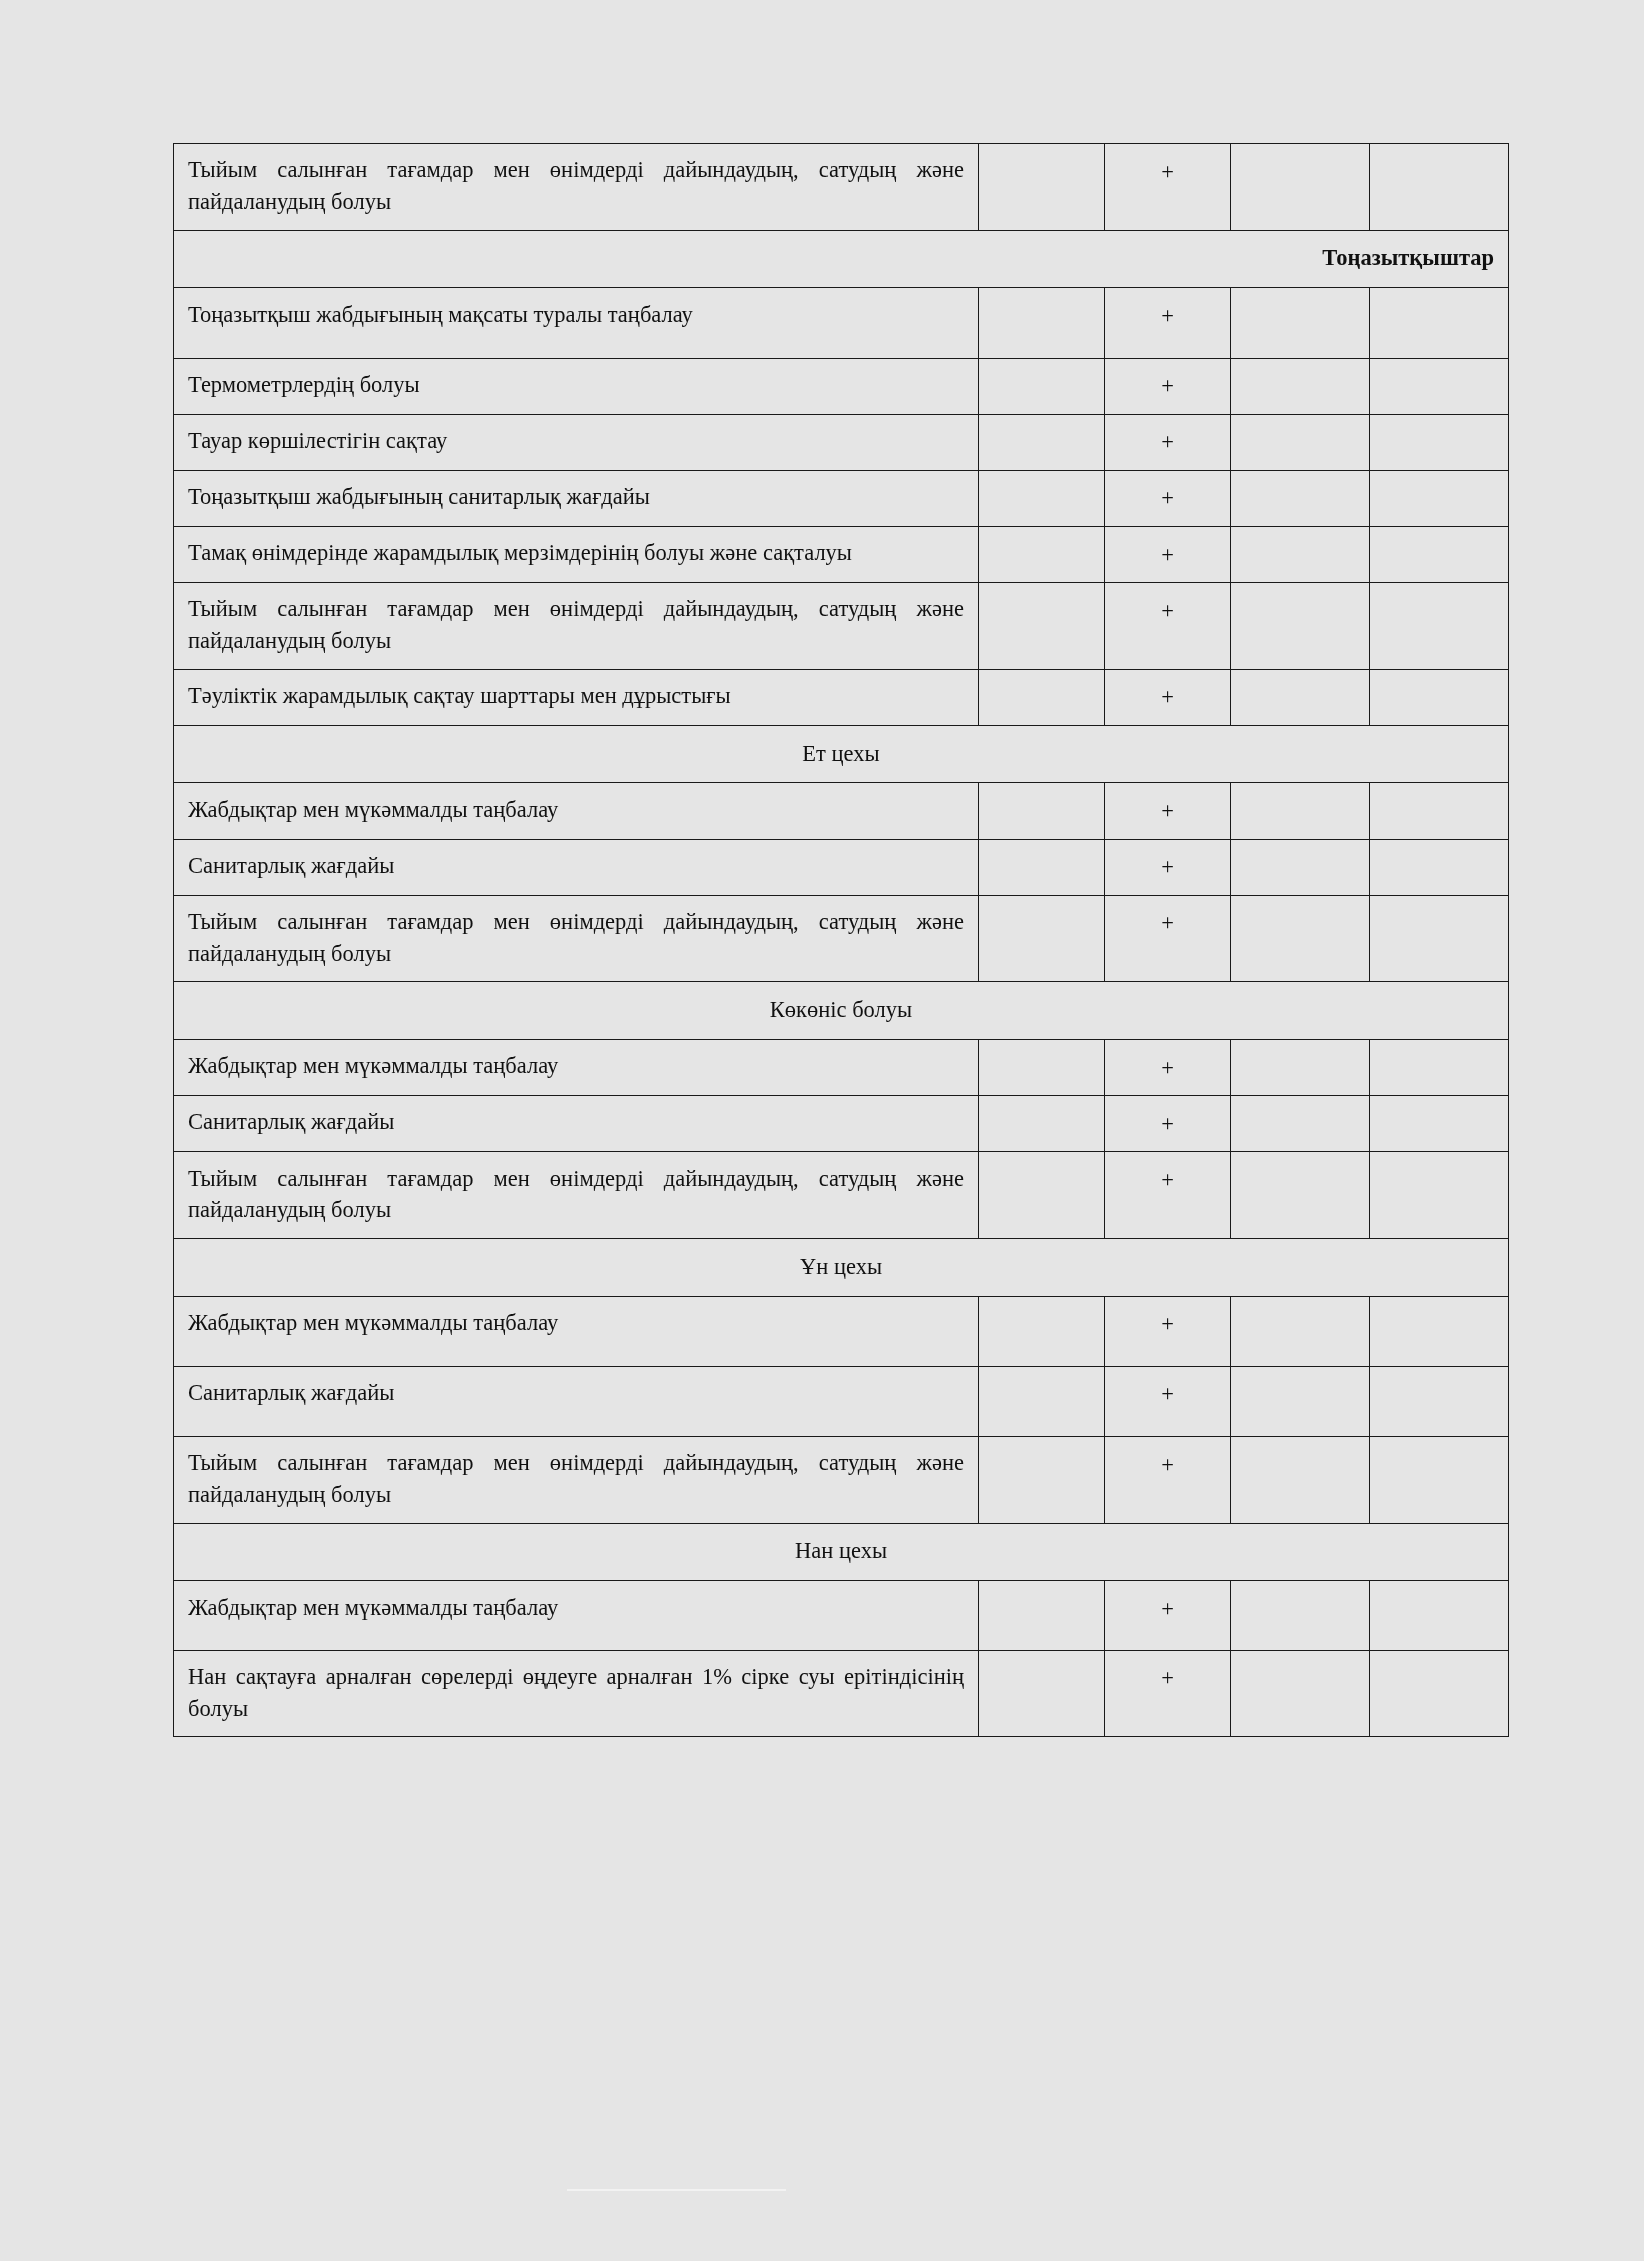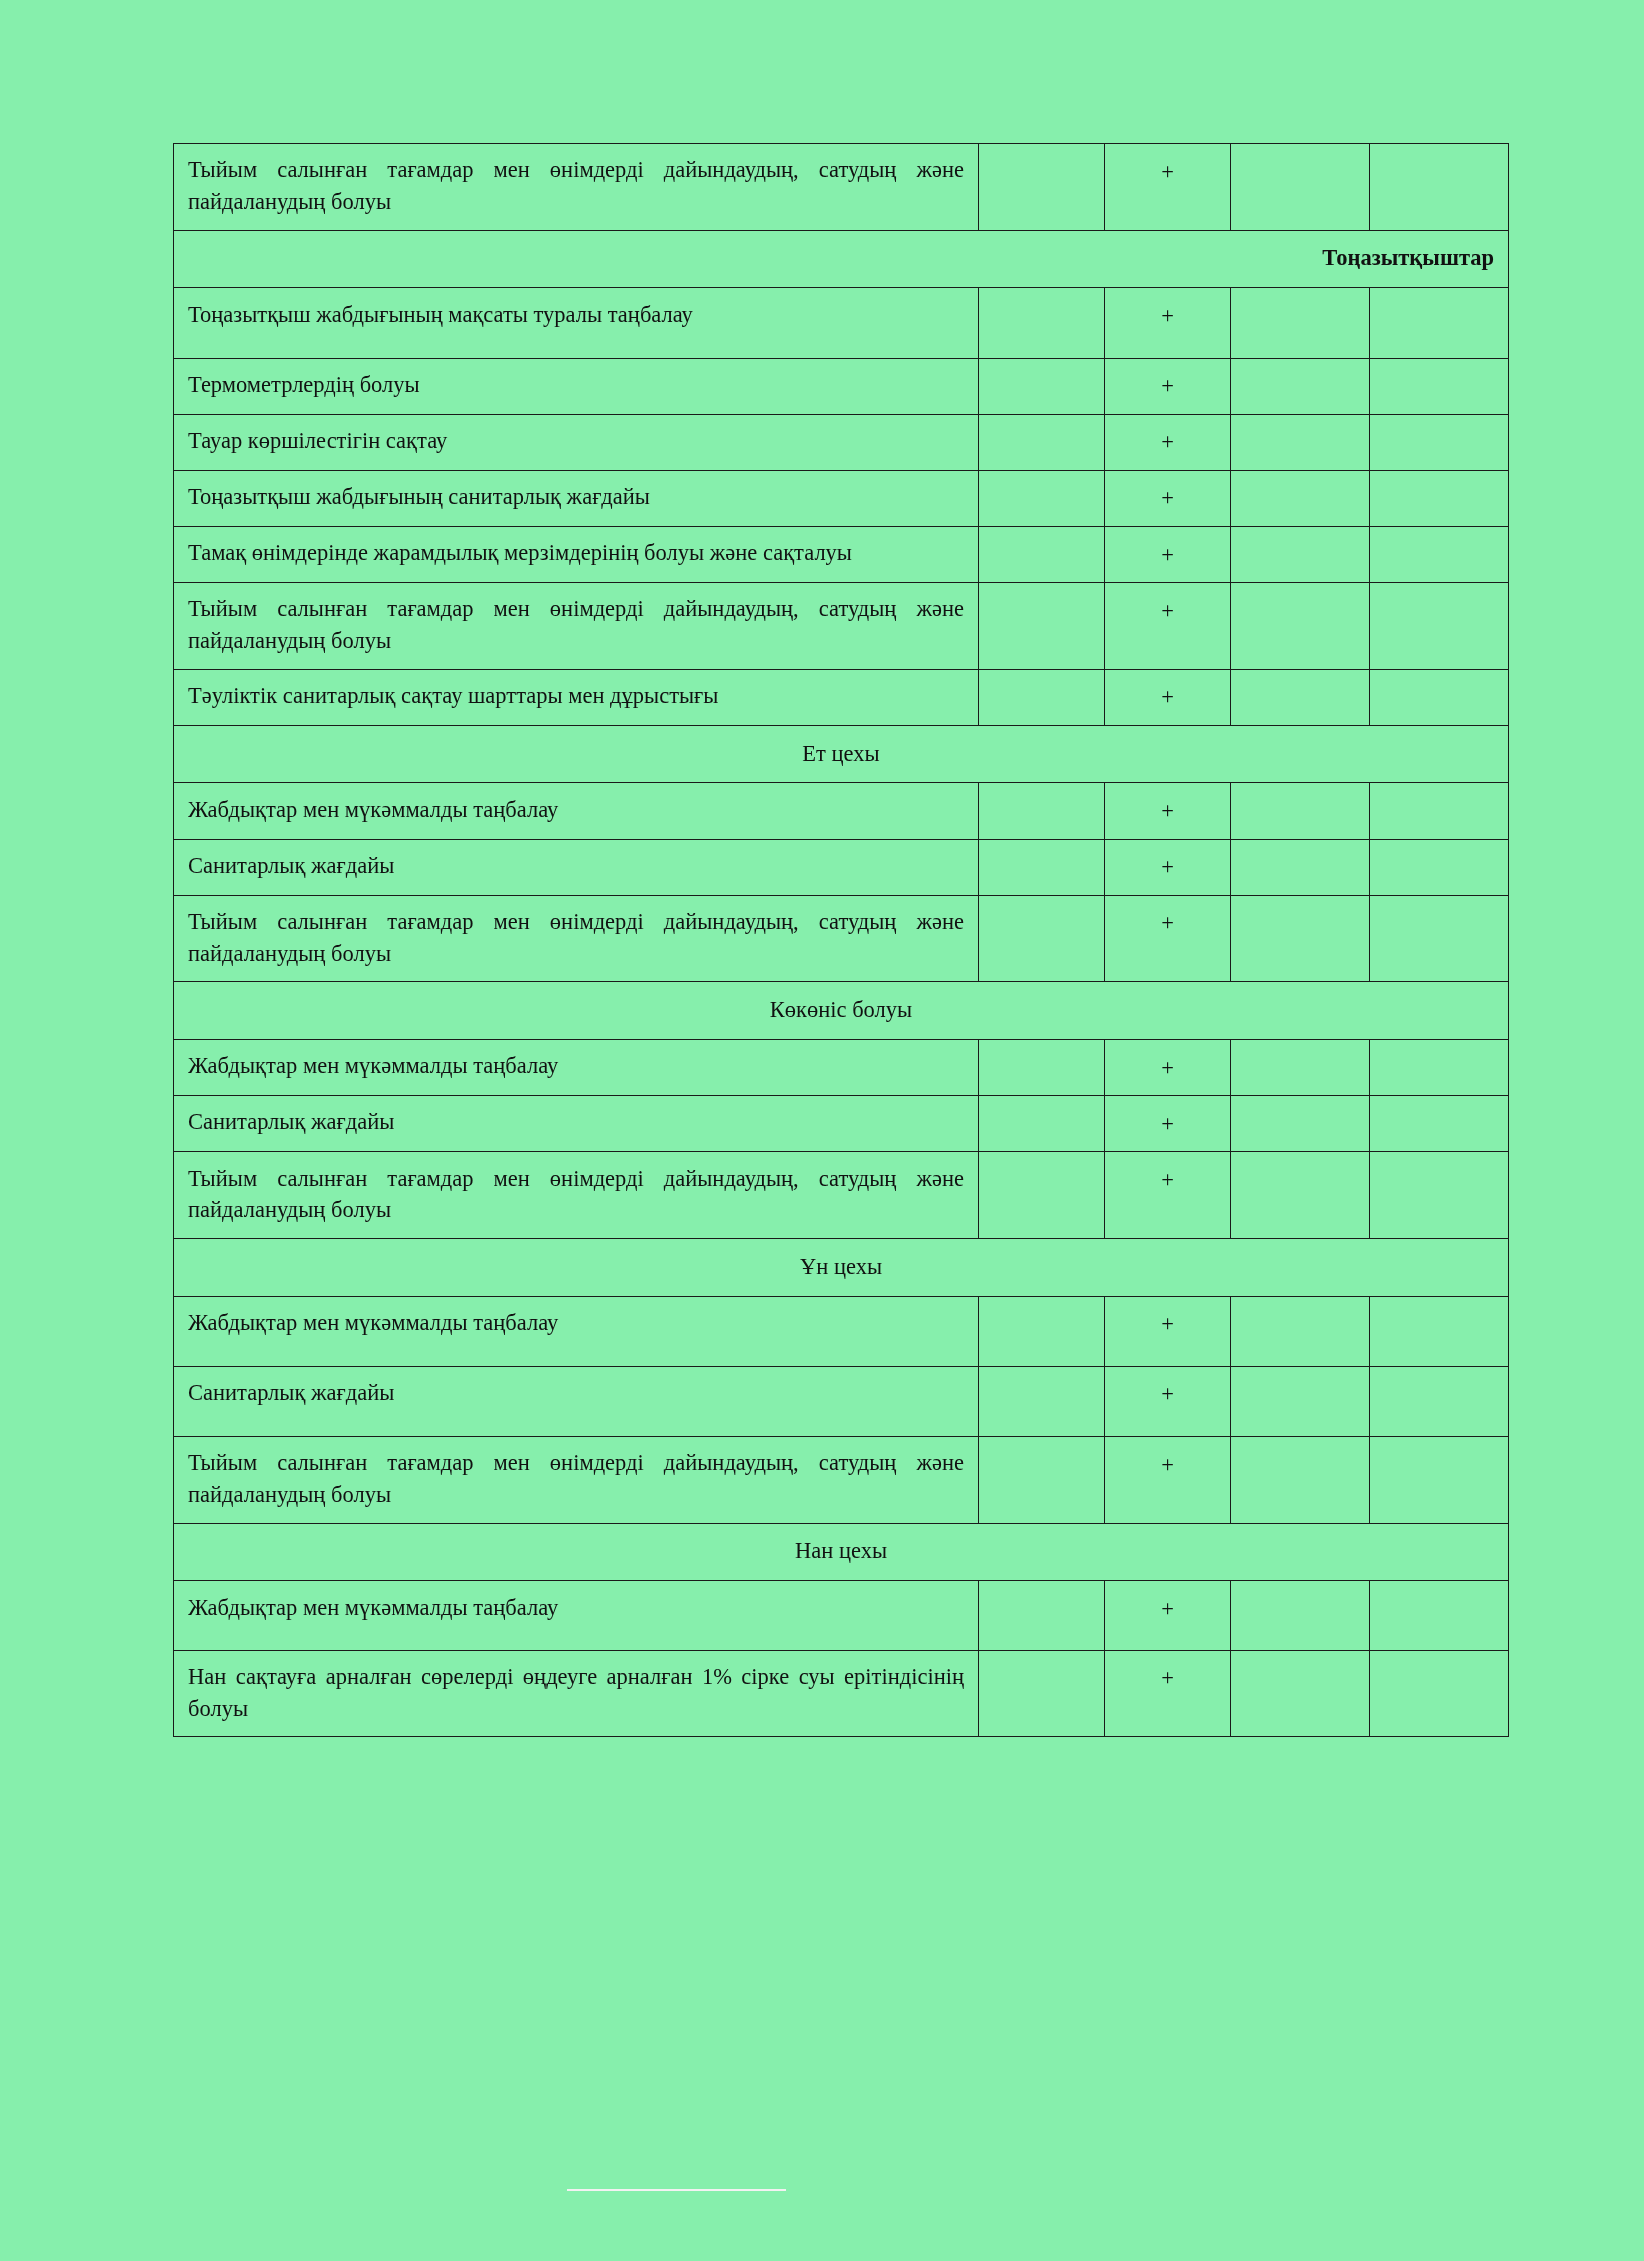--- a/index.html
+++ b/index.html
@@ -12,21 +12,21 @@
     height: 2261px;
     font-family: "Liberation Serif", serif;
     color: #111111;
     position: relative;
   }
   .page {
     position: absolute;
     left: 0; top: 0;
     width: 1644px;
     height: 2261px;
-    background: #86efac;
+    background: #e5e5e5;
   }
   .doc-table {
     position: absolute;
     left: 173px;
     top: 143px;
     width: 1335px;
     border-collapse: collapse;
     table-layout: fixed;
   }
   .doc-table td {
@@ -147,21 +147,21 @@
 
       <tr>
         <td class="name-cell">Тыйым салынған тағамдар мен өнімдерді дайындаудың, сатудың және пайдаланудың болуы</td>
         <td class="mark-cell"></td>
         <td class="mark-cell">+</td>
         <td class="mark-cell"></td>
         <td class="mark-cell"></td>
       </tr>
 
       <tr>
-        <td class="name-cell">Тәуліктік санитарлық сақтау шарттары мен дұрыстығы</td>
+        <td class="name-cell">Тәуліктік жарамдылық сақтау шарттары мен дұрыстығы</td>
         <td class="mark-cell"></td>
         <td class="mark-cell">+</td>
         <td class="mark-cell"></td>
         <td class="mark-cell"></td>
       </tr>
 
       <tr>
         <td class="section-cell" colspan="5">Ет цехы</td>
       </tr>
 

